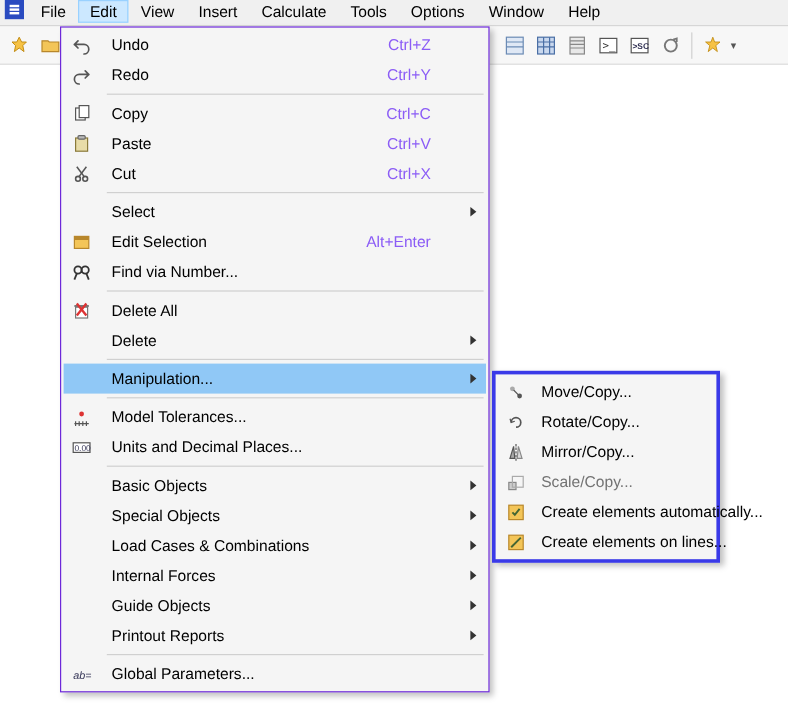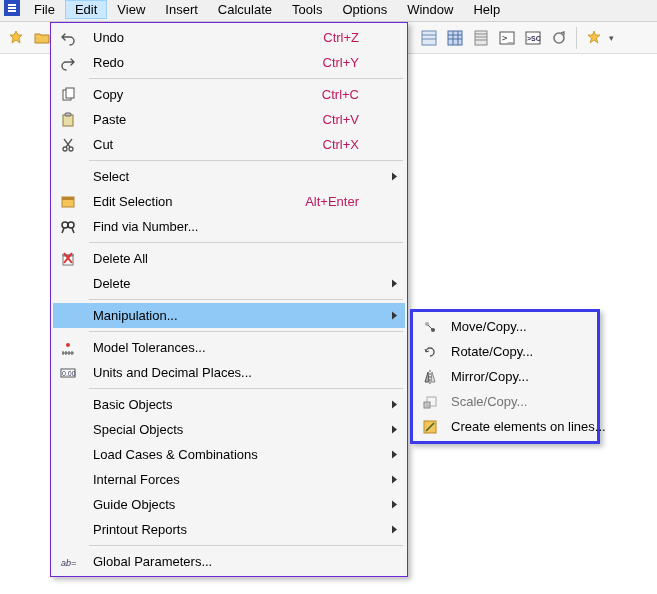--- a/index.html
+++ b/index.html
@@ -85,21 +85,21 @@
     align-items:center;
     justify-content:center;
     flex-shrink:0;
   }
   .menu-row .label {
     flex: 1 1 auto;
     padding-left: 10px;
     white-space: nowrap;
   }
   .menu-row .shortcut {
-    color: #be185d;
+    color: #8b5cf6;
     padding-right: 28px;
     white-space: nowrap;
   }
   .menu-row .arrow {
     position: absolute;
     right: 6px;
     top: 50%;
     transform: translateY(-50%);
   }
   .menu-row.highlight {
@@ -443,19 +443,28 @@
             <rect x="2" y="8" width="6" height="6" fill="#ccc" stroke="#888"></rect>
             <rect x="5" y="3" width="9" height="9" fill="none" stroke="#aaa"></rect>
           </svg>
         </span>
         <span class="label">Scale/Copy...</span>
       </div>
       <div class="menu-row">
         <span class="icon-col">
           <svg width="16" height="16" viewBox="0 0 16 16">
             <rect x="2" y="2" width="12" height="12" fill="#f3c558" stroke="#b8872b"></rect>
+            <path d="M5 8 L7 10 L11 5" fill="none" stroke="#463" stroke-width="1.6"></path>
+          </svg>
+        </span>
+        <span class="label">Create elements automatically...</span>
+      </div>
+      <div class="menu-row">
+        <span class="icon-col">
+          <svg width="16" height="16" viewBox="0 0 16 16">
+            <rect x="2" y="2" width="12" height="12" fill="#f3c558" stroke="#b8872b"></rect>
             <line x1="4" y1="12" x2="12" y2="4" stroke="#463" stroke-width="1.6"></line>
           </svg>
         </span>
         <span class="label">Create elements on lines...</span>
       </div>
     </div>
 </div>
 
 </body></html>

